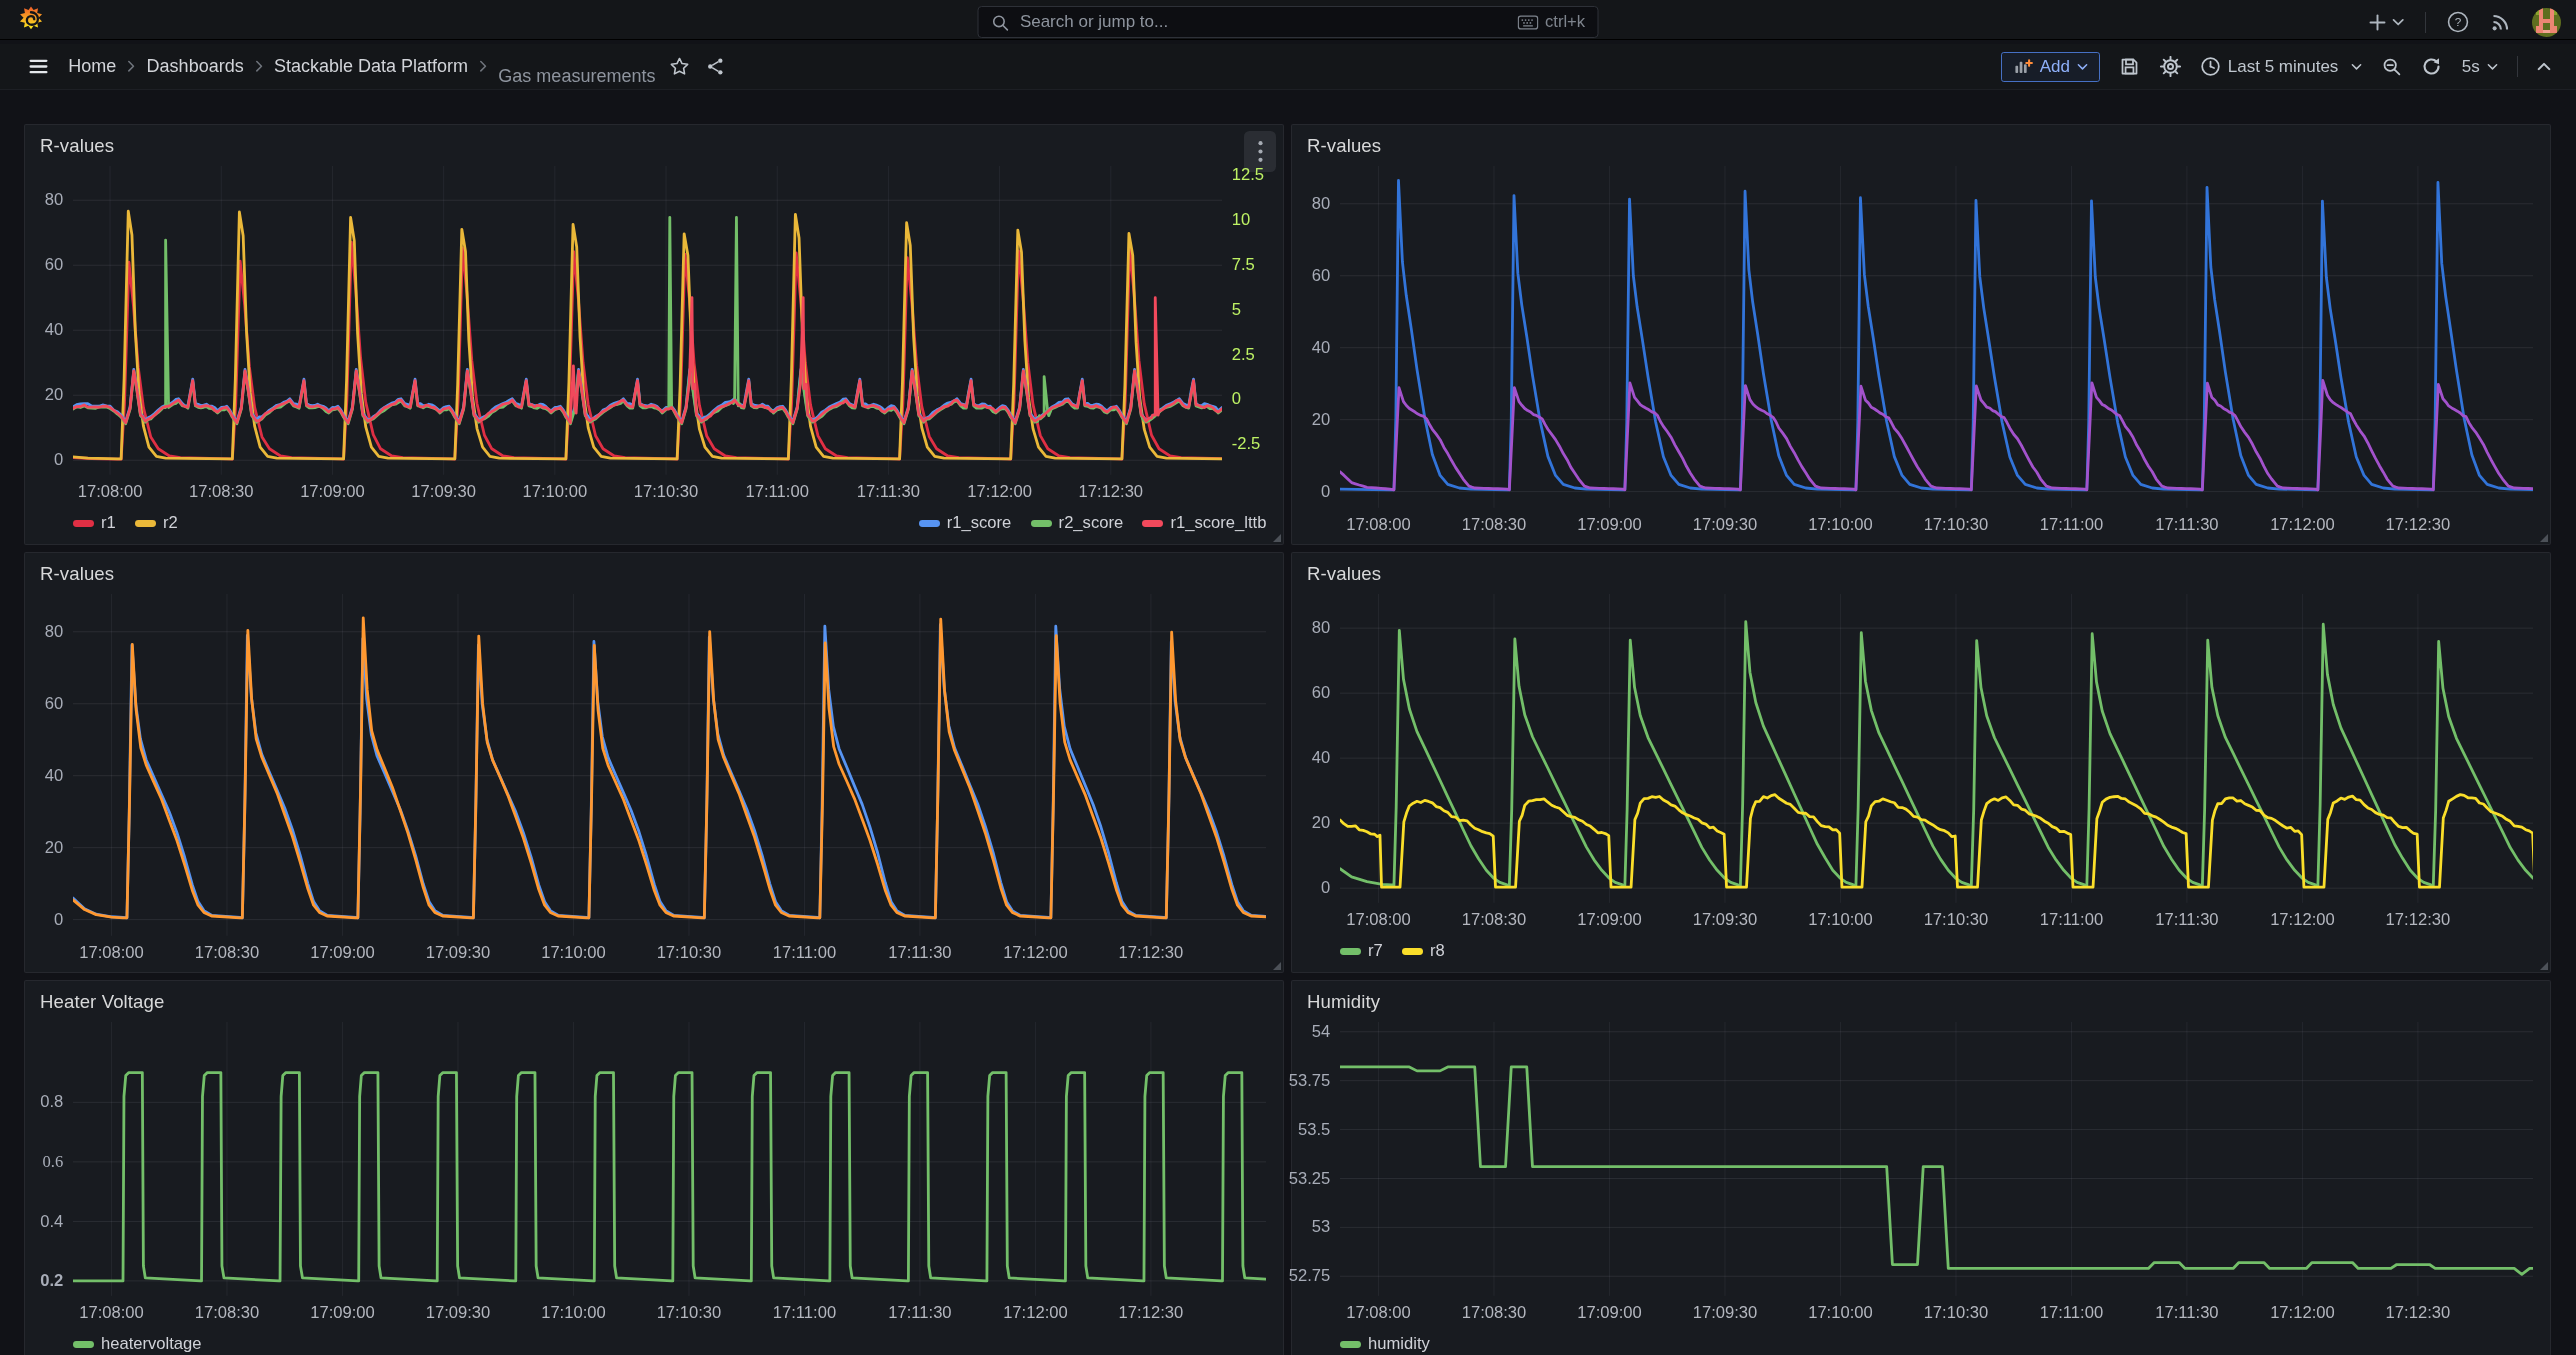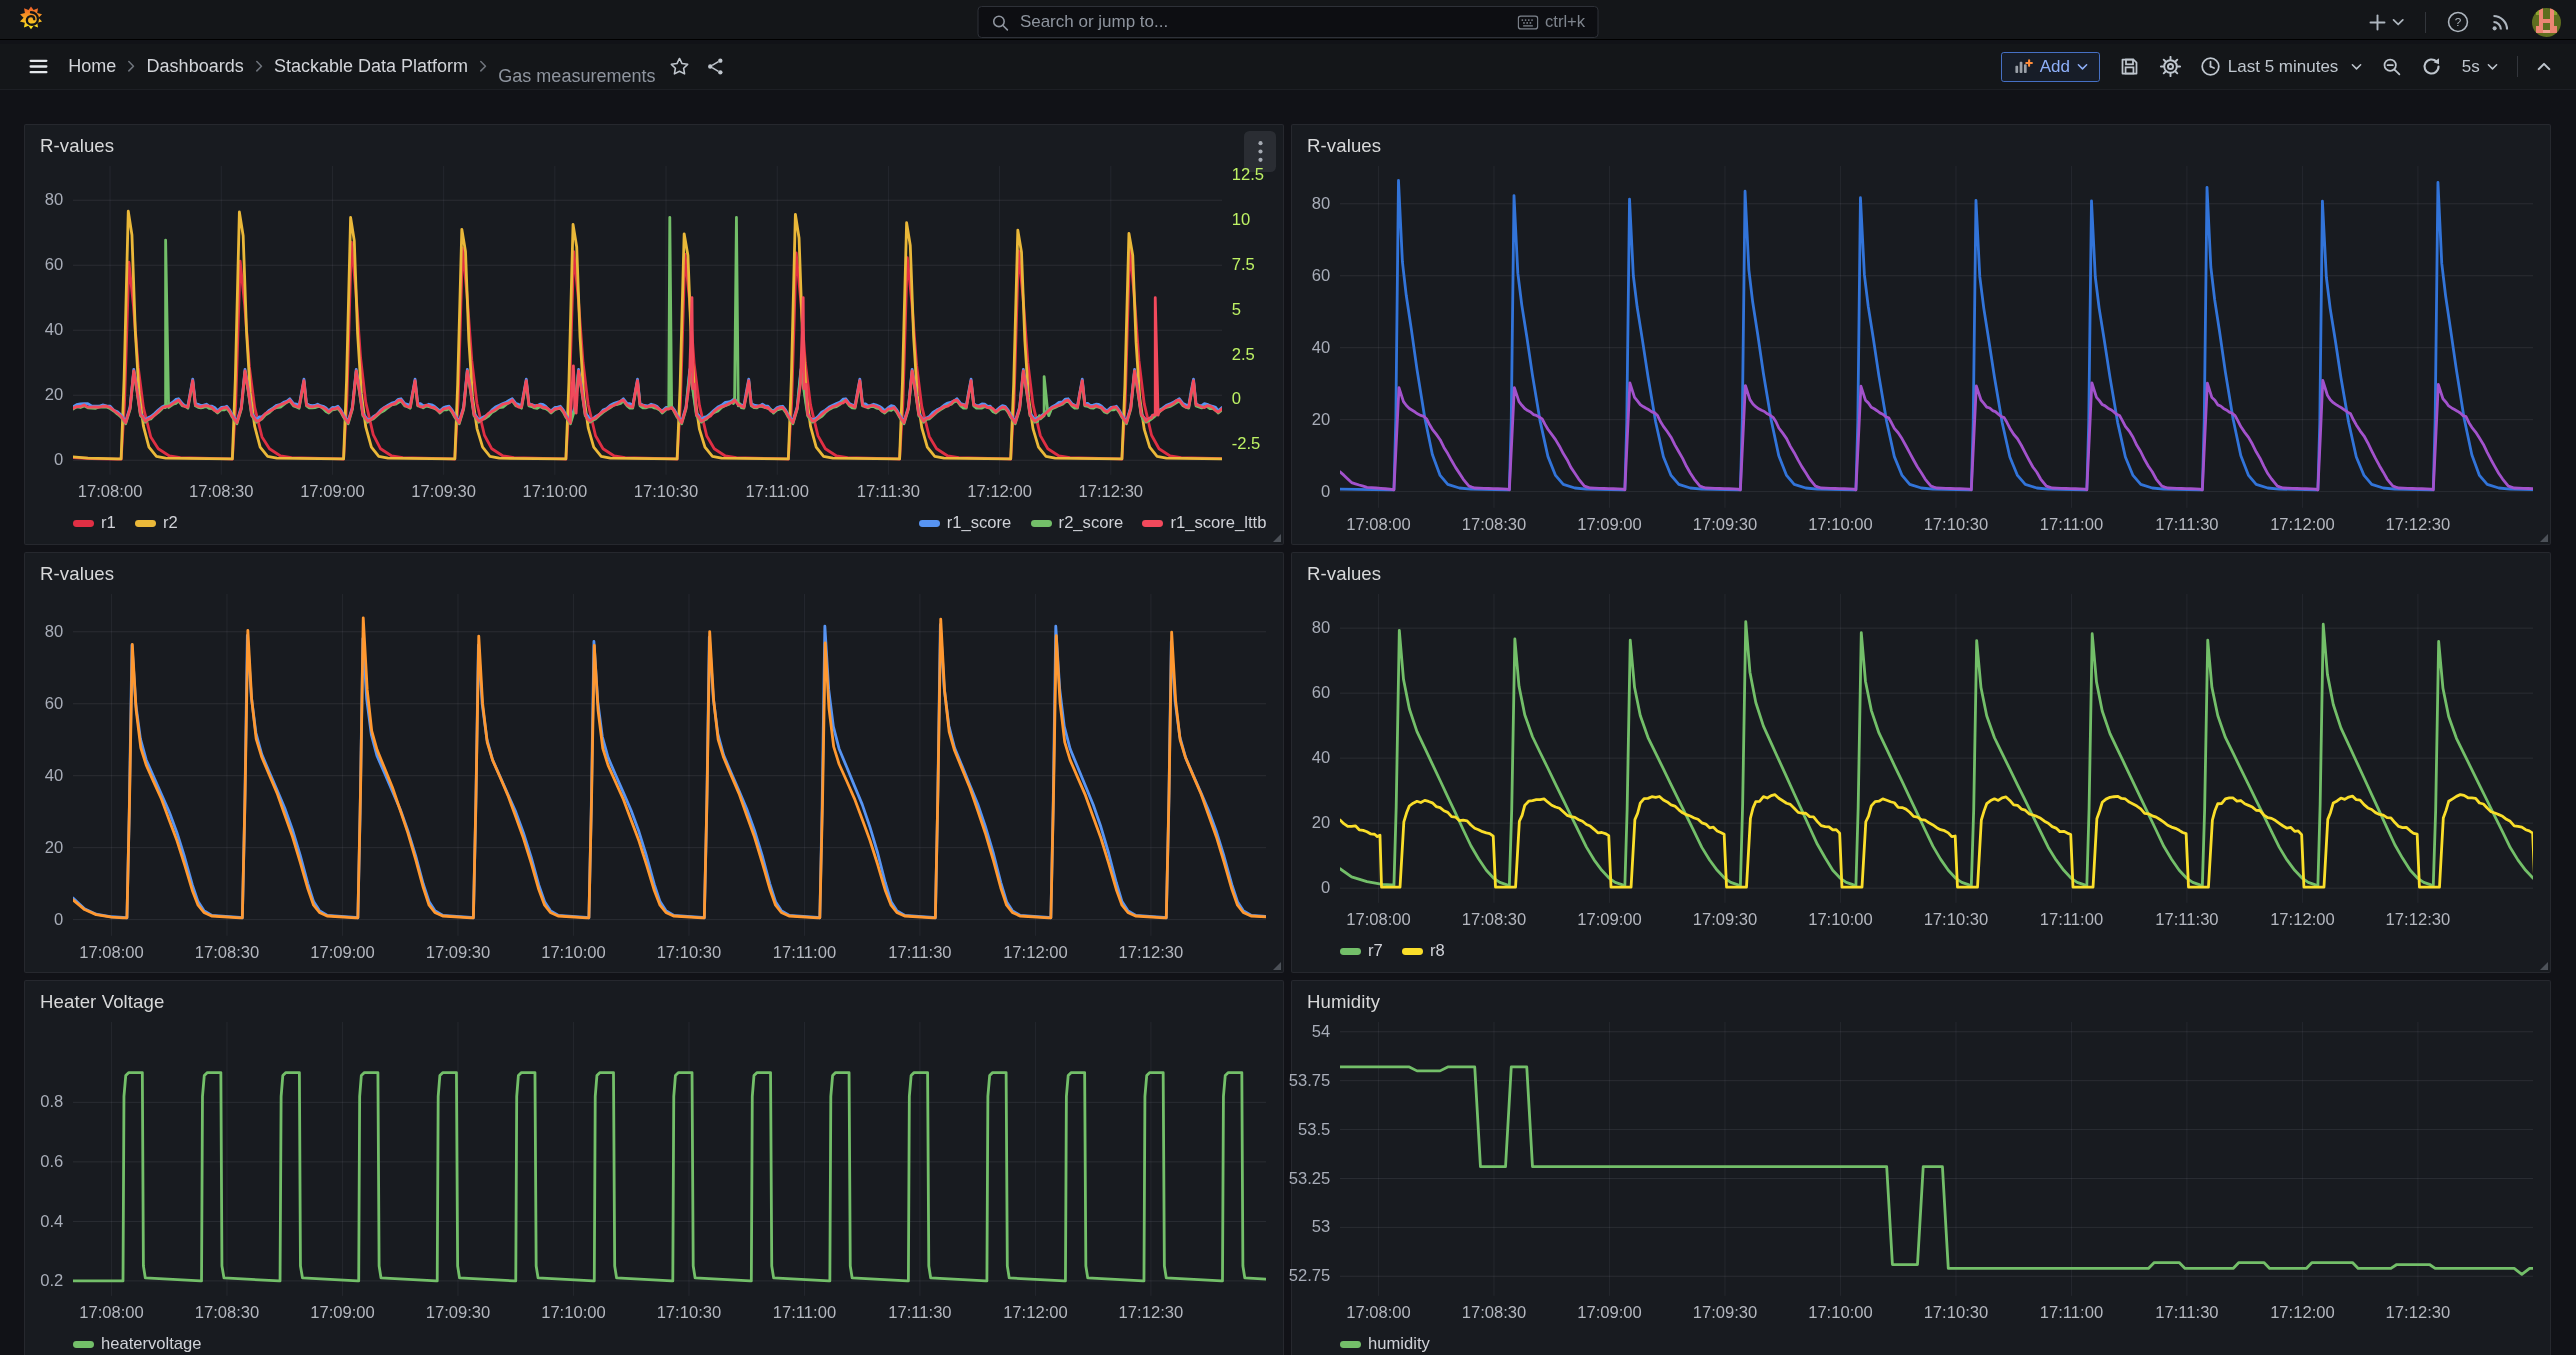--- a/index.html
+++ b/index.html
@@ -540,23 +540,23 @@
             <line x1="322.5806451612903" y1="0" x2="322.5806451612903" y2="400" stroke="rgba(204,204,220,0.07)" stroke-width="1" vector-effect="non-scaling-stroke"></line>
             <line x1="419.35483870967744" y1="0" x2="419.35483870967744" y2="400" stroke="rgba(204,204,220,0.07)" stroke-width="1" vector-effect="non-scaling-stroke"></line>
             <line x1="516.1290322580645" y1="0" x2="516.1290322580645" y2="400" stroke="rgba(204,204,220,0.07)" stroke-width="1" vector-effect="non-scaling-stroke"></line>
             <line x1="612.9032258064516" y1="0" x2="612.9032258064516" y2="400" stroke="rgba(204,204,220,0.07)" stroke-width="1" vector-effect="non-scaling-stroke"></line>
             <line x1="709.6774193548388" y1="0" x2="709.6774193548388" y2="400" stroke="rgba(204,204,220,0.07)" stroke-width="1" vector-effect="non-scaling-stroke"></line>
             <line x1="806.4516129032257" y1="0" x2="806.4516129032257" y2="400" stroke="rgba(204,204,220,0.07)" stroke-width="1" vector-effect="non-scaling-stroke"></line>
             <line x1="903.2258064516129" y1="0" x2="903.2258064516129" y2="400" stroke="rgba(204,204,220,0.07)" stroke-width="1" vector-effect="non-scaling-stroke"></line>
             <polyline points="0.0,378.3 41.3,378.3 41.9,378.3 42.7,108.7 44.2,78.3 46.8,73.9 58.1,73.9 59.0,356.5 60.6,373.9 106.8,378.3 107.7,378.3 108.5,108.7 110.0,78.3 112.6,73.9 123.9,73.9 124.8,356.5 126.5,373.9 172.6,378.3 173.5,378.3 174.4,108.7 175.8,78.3 178.4,73.9 189.7,73.9 190.6,356.5 192.3,373.9 238.4,378.3 239.4,378.3 240.2,108.7 241.6,78.3 244.2,73.9 255.5,73.9 256.5,356.5 258.1,373.9 304.2,378.3 305.2,378.3 306.0,108.7 307.4,78.3 310.0,73.9 321.3,73.9 322.3,356.5 323.9,373.9 370.0,378.3 371.0,378.3 371.8,108.7 373.2,78.3 375.8,73.9 387.1,73.9 388.1,356.5 389.7,373.9 435.8,378.3 436.8,378.3 437.6,108.7 439.0,78.3 441.6,73.9 452.9,73.9 453.9,356.5 455.5,373.9 501.6,378.3 502.6,378.3 503.4,108.7 504.8,78.3 507.4,73.9 518.7,73.9 519.7,356.5 521.3,373.9 567.4,378.3 568.4,378.3 569.2,108.7 570.6,78.3 573.2,73.9 584.5,73.9 585.5,356.5 587.1,373.9 633.2,378.3 634.2,378.3 635.0,108.7 636.5,78.3 639.0,73.9 650.3,73.9 651.3,356.5 652.9,373.9 699.0,378.3 700.0,378.3 700.8,108.7 702.3,78.3 704.8,73.9 716.1,73.9 717.1,356.5 718.7,373.9 764.8,378.3 765.8,378.3 766.6,108.7 768.1,78.3 770.6,73.9 781.9,73.9 782.9,356.5 784.5,373.9 830.6,378.3 831.6,378.3 832.4,108.7 833.9,78.3 836.5,73.9 847.7,73.9 848.7,356.5 850.3,373.9 896.5,378.3 897.4,378.3 898.2,108.7 899.7,78.3 902.3,73.9 913.5,73.9 914.5,356.5 916.1,373.9 962.3,378.3 963.2,378.3 964.0,108.7 965.5,78.3 968.1,73.9 979.4,73.9 980.3,356.5 981.9,373.9 1028.1,378.3" fill="none" stroke="#73BF69" stroke-width="2.8" stroke-linejoin="round" stroke-linecap="round" vector-effect="non-scaling-stroke"></polyline>
           </svg>
           <span class="tick-y" style="top: 29.3478%;">0.8</span>
-          <span class="tick-y" style="top: 51.087%;">0.6</span>
+          <span class="tick-y" style="top: 51.087%; font-family: Liberation Serif, serif;">0.6</span>
           <span class="tick-y" style="top: 72.8261%;">0.4</span>
-          <span class="tick-y" style="top: 94.5652%;">0.2</span>
+          <span class="tick-y" style="top: 94.5652%; font-weight: bold;">0.2</span>
           <span class="tick-x" style="left: 3.22581%;">17:08:00</span>
           <span class="tick-x" style="left: 12.9032%;">17:08:30</span>
           <span class="tick-x" style="left: 22.5806%;">17:09:00</span>
           <span class="tick-x" style="left: 32.2581%;">17:09:30</span>
           <span class="tick-x" style="left: 41.9355%;">17:10:00</span>
           <span class="tick-x" style="left: 51.6129%;">17:10:30</span>
           <span class="tick-x" style="left: 61.2903%;">17:11:00</span>
           <span class="tick-x" style="left: 70.9677%;">17:11:30</span>
           <span class="tick-x" style="left: 80.6452%;">17:12:00</span>
           <span class="tick-x" style="left: 90.3226%;">17:12:30</span>

